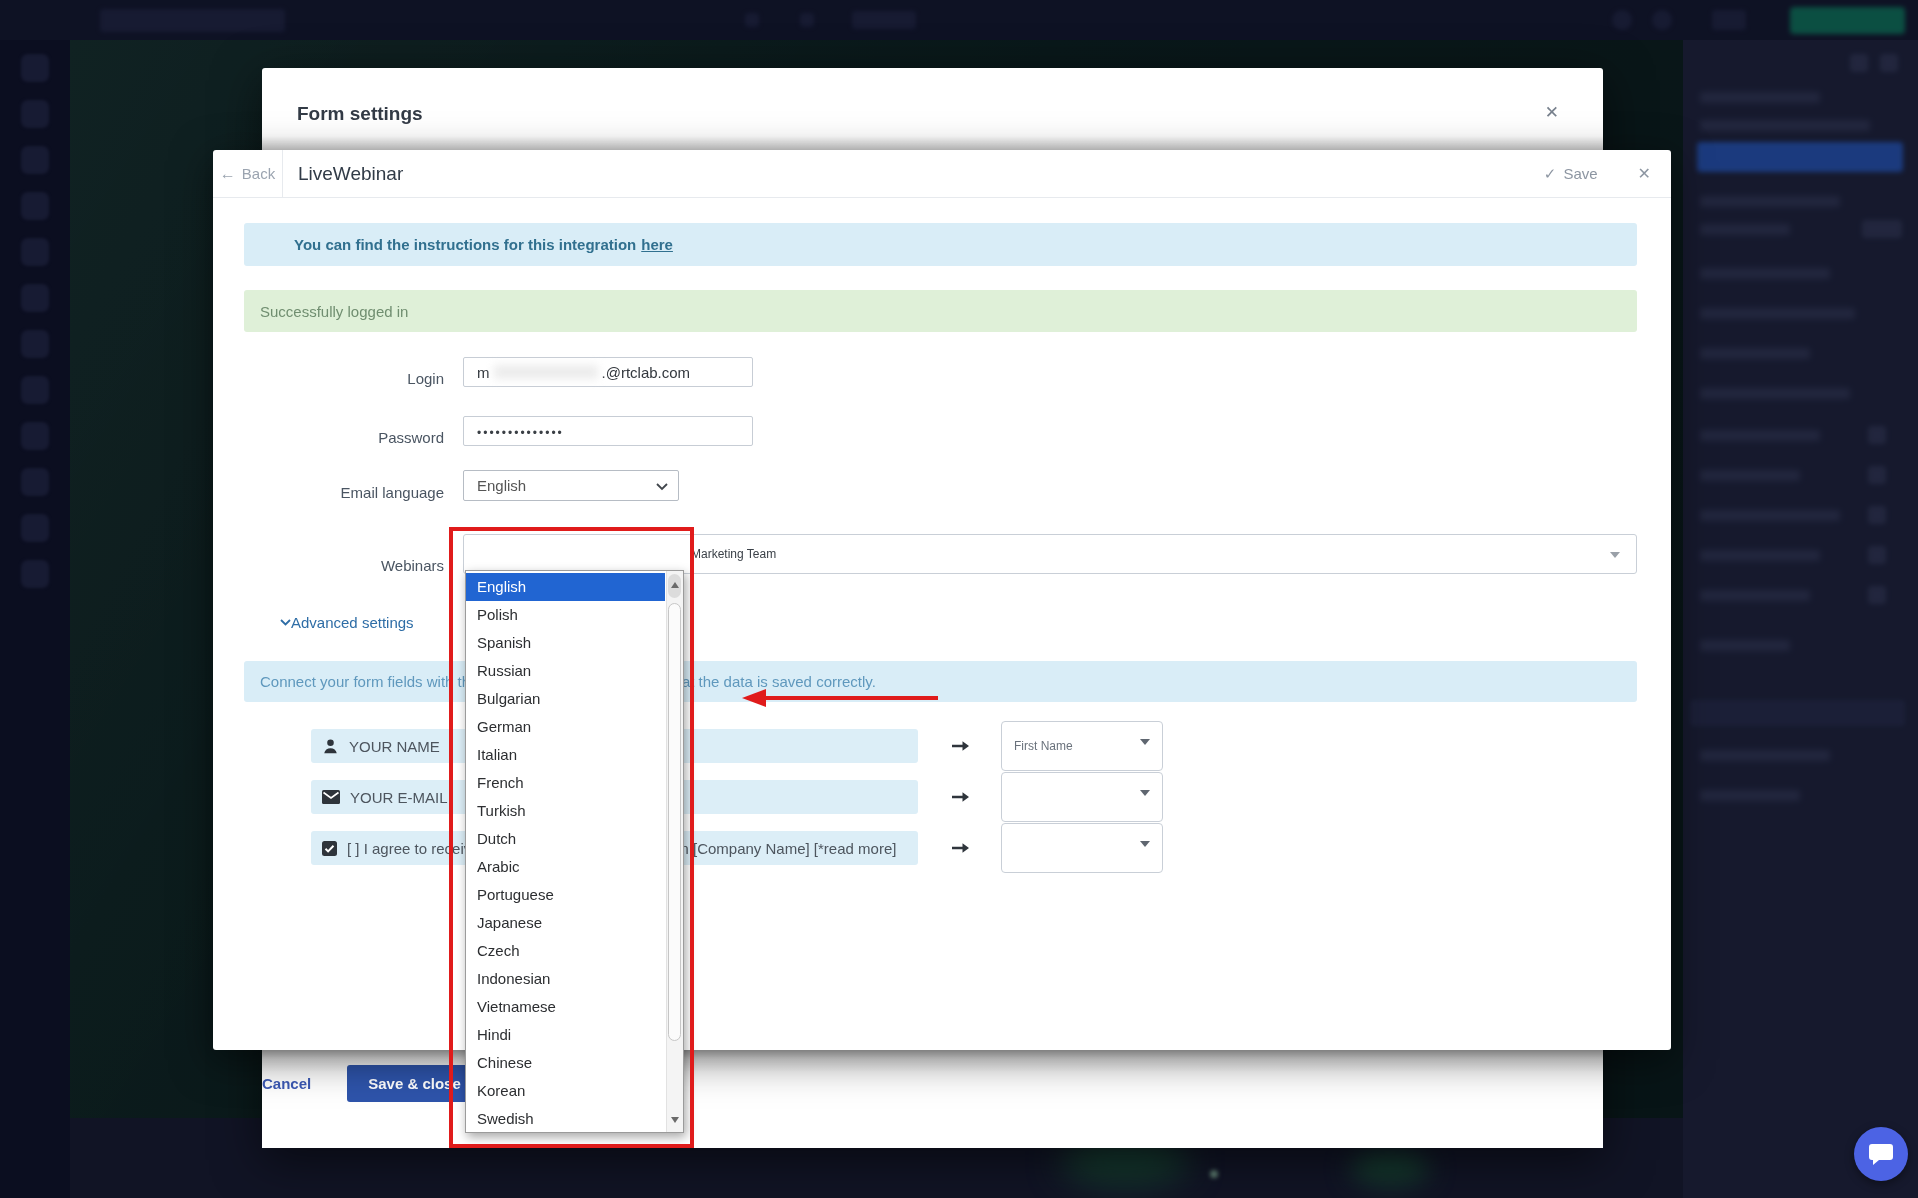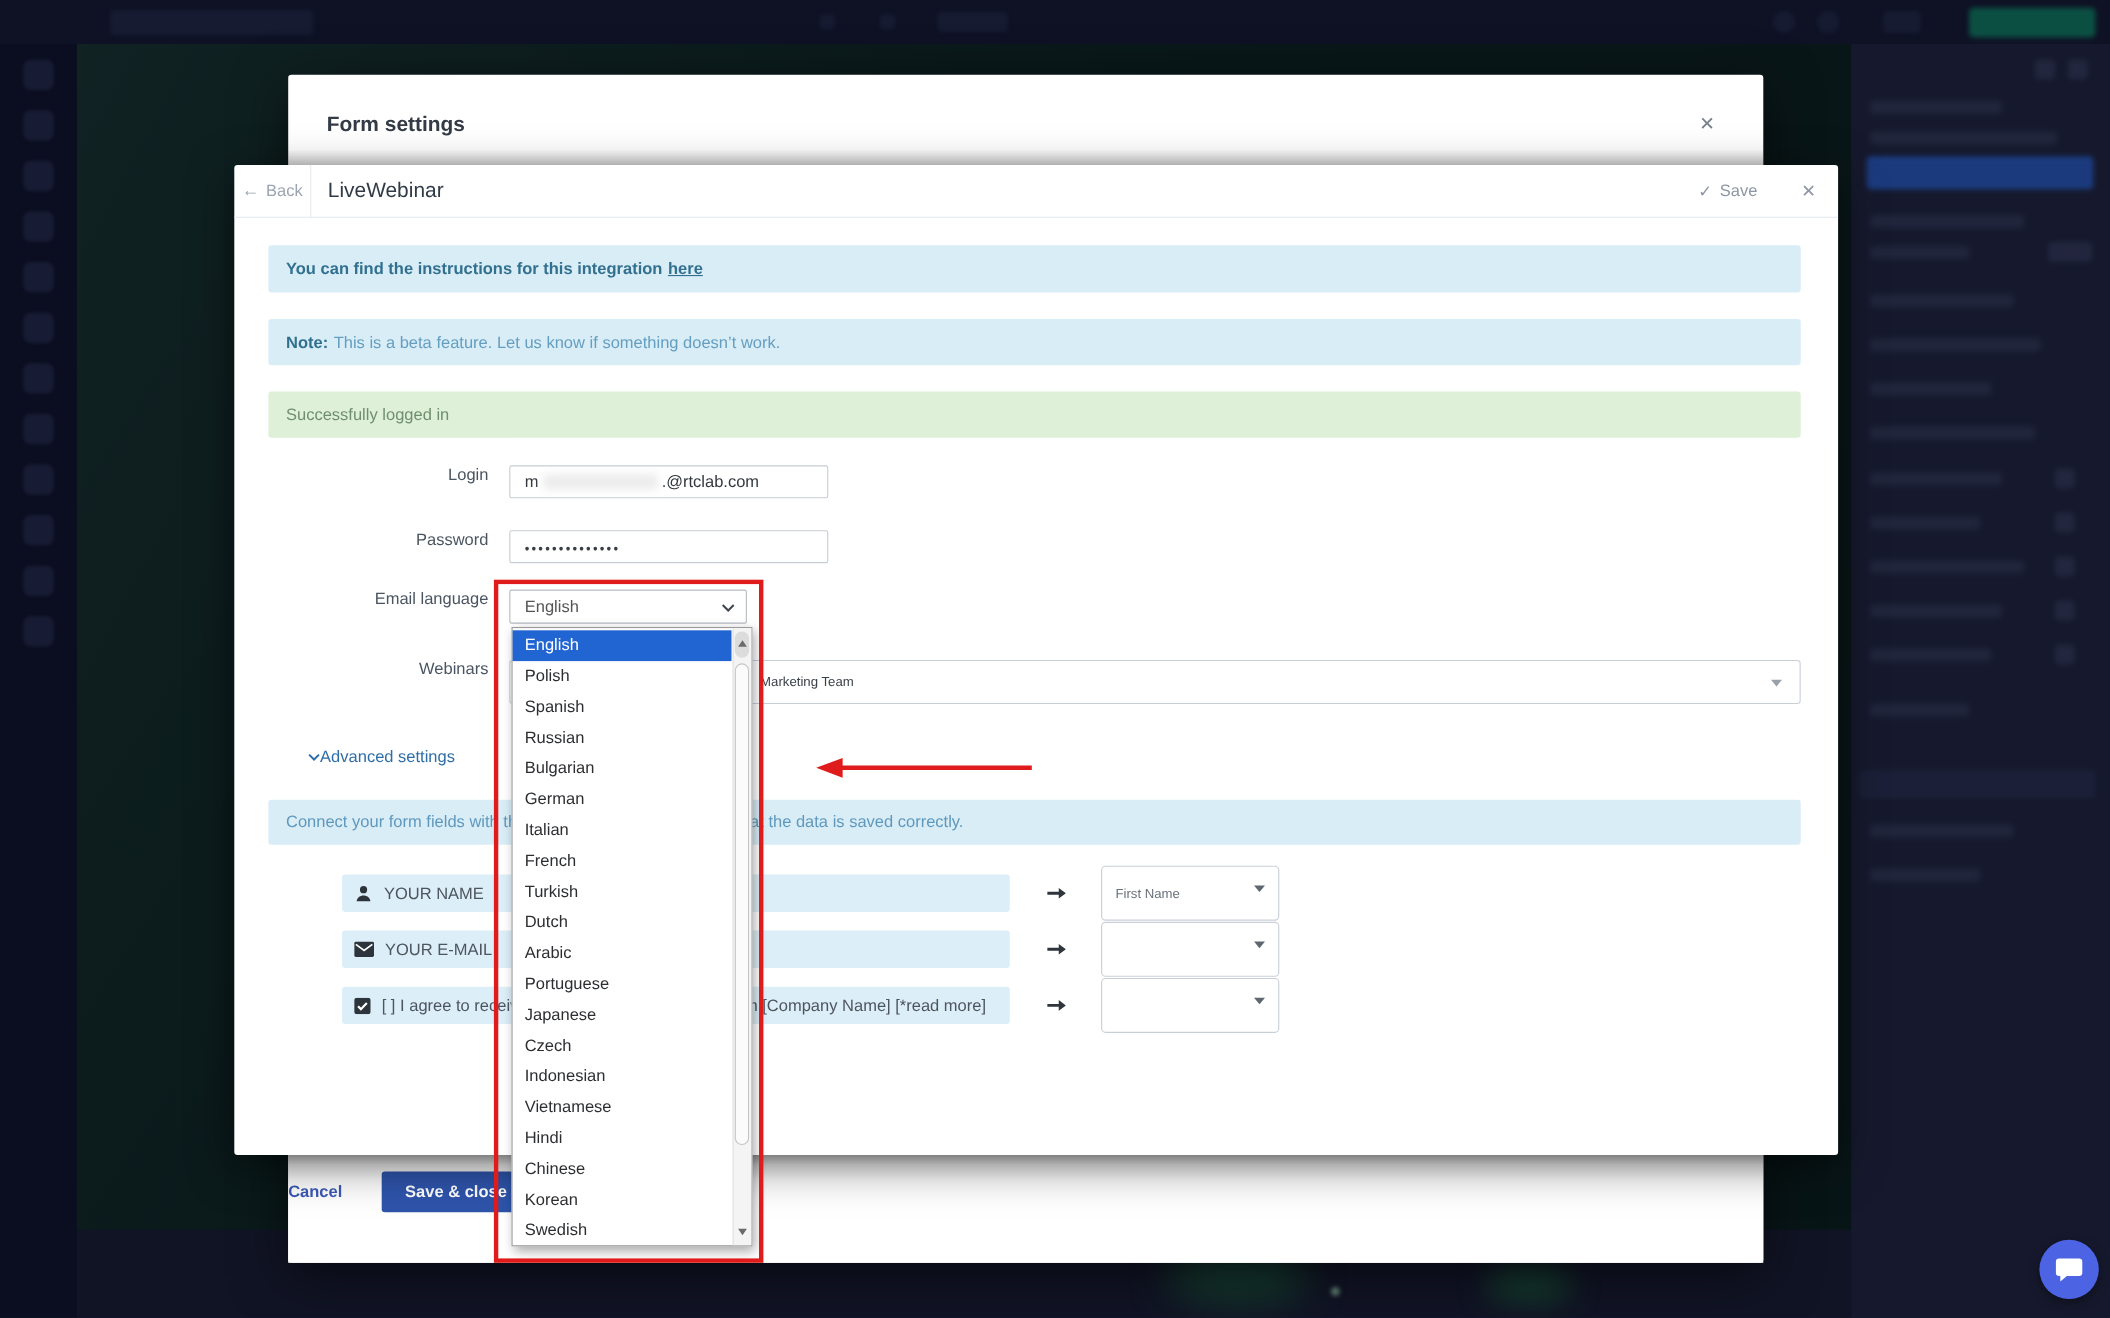--- a/index.html
+++ b/index.html
@@ -55,29 +55,29 @@
   .lw-back .arr { font-size:16px; }
   .lw-title { margin-left:15px; font-size:19px; color:#313b47; font-weight:400; }
   .lw-spacer { flex:1; }
   .lw-save { display:flex; align-items:center; gap:7px; color:#8d96a2; font-size:15px; margin-right:40px; cursor:pointer; }
   .lw-close { color:#8d96a2; font-size:16px; margin-right:20px; cursor:pointer; }
   .lw-content { padding:0 34px 0 31px; }
 
   .banner { border-radius:3px; display:flex; align-items:center; padding-left:16px; font-size:15px; }
   .banner.info { background:#d9edf7; }
   .banner.success { background:#dff0d8; color:#708e70; }
-  .b-strong { color:#31708f; font-weight:700; }
+  .b-strong { color:#31708f; font-weight:700;margin-left:34px; }
   .b-light { color:#649ec0; margin-left:5px; }
   .b-link { color:#31708f; font-weight:700; text-decoration:underline; margin-left:5px; cursor:pointer; }
   .banner1 { margin-top:25px; height:43px; }
   .banner2 { margin-top:24px; height:42px; }
   .banner3 { margin-top:24px; height:42px; }
   .banner4 { margin-top:29px; height:41px; color:#5f98bd; }
 
-  .frow { display:flex; align-items:flex-start; }
+  .frow { display:flex; align-items:flex-end; }
   .frow .flabel { width:200px; text-align:right; margin-right:19px; color:#4a5562; font-size:15px; }
   .input-box { border:1px solid #c7cdd5; border-radius:2px; background:#fff; display:flex; align-items:center;
     padding:0 13px; font-size:15px; color:#33383e; }
   .row-login { margin-top:25px; } .row-login .input-box { width:290px; height:30px; }
   .redacted { display:inline-block; width:104px; height:14px; margin:0 4px; background:#ececec; filter:blur(4px); }
   .row-password { margin-top:29px; } .row-password .input-box { width:290px; height:30px; font-size:12px; letter-spacing:2px; color:#3a3f45; padding-top:3px; }
   .row-email { margin-top:24px; }
   .select-sm { position:relative; width:216px; height:31px; border:1px solid #b6bcc4; border-radius:2px;
     background:#fff; display:flex; align-items:center; padding-left:13px; font-size:15px; color:#555; cursor:pointer; }
   .select-sm svg { position:absolute; right:10px; top:12px; }
@@ -219,24 +219,20 @@
         <span>Save</span>
       </div>
       <div class="lw-close">✕</div>
     </div>
 
     <div class="lw-content">
       <div class="banner info banner1">
         <span class="b-strong">You can find the instructions for this integration</span>
         <span class="b-link">here</span>
       </div>
-      <div class="banner info banner2">
-        <span class="b-strong">Note:</span>
-        <span class="b-light">This is a beta feature. Let us know if something doesn’t work.</span>
-      </div>
       <div class="banner success banner3">
         <span>Successfully logged in</span>
       </div>
 
       <div class="frow row-login">
         <div class="flabel">Login</div>
         <div class="input-box">
           <span>m</span>
           <span class="redacted"></span>
           <span>.@rtclab.com</span>

